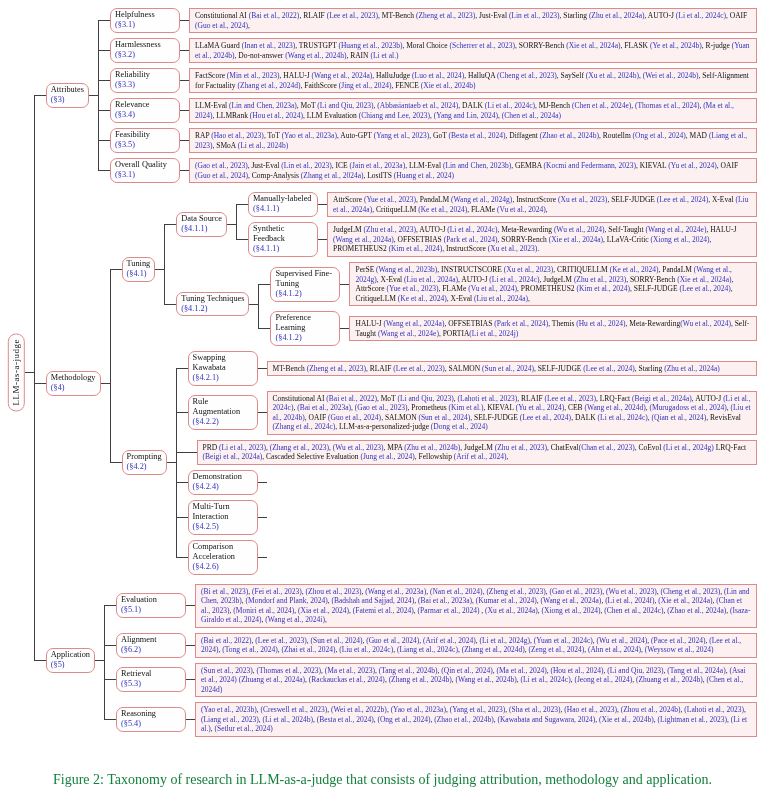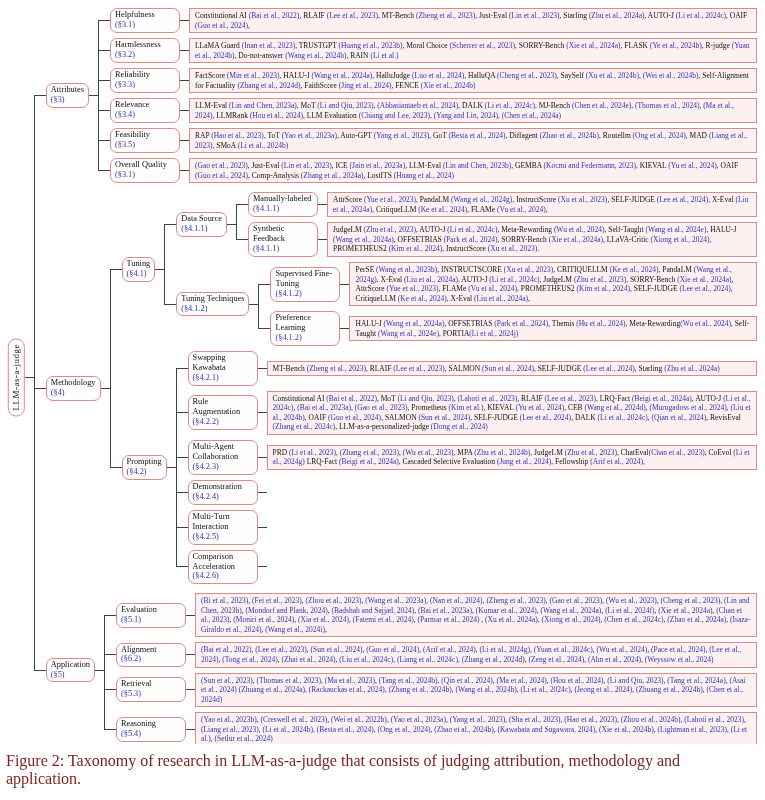--- a/index.html
+++ b/index.html
@@ -55,22 +55,22 @@
     flex: 1; min-width: 0;
     border: 1px solid var(--border, #dd8a8a);
     border-radius: 0;
     background: var(--leafbg, #fcf1f0);
     padding: 2px 5px;
     font-size: 7.5px; line-height: 1.27;
   }
   .cite { color: var(--blue, #3333bb); }
 
   .caption {
-    flex: none; 
-    font-size: 16px; padding: 8px 6px 12px 6px; color: #7f1d1d;
+    flex: none; text-align: center;
+    font-size: 14px; padding: 8px 6px 12px 6px; color: #15803d;
   }
 </style>
 </head>
 <body>
 
 <div class="page">
   <div class="figure">
     <div id="tree-mount">
         <div class="node depth0">
           <div class="label-box root-box"><span class="lbl">LLM-as-a-judge</span></div>
@@ -197,21 +197,20 @@
                         </div>
                         <div class="kid">
                           <div class="node">
                             <div class="label-box leaf-label"><span class="lbl">Rule Augmentation</span><span class="sub">(§4.2.2)</span></div>
                             <div class="stub"></div>
                             <div class="cite-box"><span>Constitutional AI </span><span class="cite">(Bai et al., 2022)</span><span>, MoT </span><span class="cite">(Li and Qiu, 2023)</span><span>, </span><span class="cite">(Lahoti et al., 2023)</span><span>, RLAIF </span><span class="cite">(Lee et al., 2023)</span><span>, LRQ-Fact </span><span class="cite">(Beigi et al., 2024a)</span><span>, AUTO-J </span><span class="cite">(Li et al., 2024c)</span><span>, </span><span class="cite">(Bai et al., 2023a)</span><span>, </span><span class="cite">(Gao et al., 2023)</span><span>, Prometheus </span><span class="cite">(Kim et al.)</span><span>, KIEVAL </span><span class="cite">(Yu et al., 2024)</span><span>, CEB </span><span class="cite">(Wang et al., 2024d)</span><span>, </span><span class="cite">(Murugadoss et al., 2024)</span><span>, </span><span class="cite">(Liu et al., 2024b)</span><span>, OAIF </span><span class="cite">(Guo et al., 2024)</span><span>, SALMON </span><span class="cite">(Sun et al., 2024)</span><span>, SELF-JUDGE </span><span class="cite">(Lee et al., 2024)</span><span>, DALK </span><span class="cite">(Li et al., 2024c)</span><span>, </span><span class="cite">(Qian et al., 2024)</span><span>, RevisEval </span><span class="cite">(Zhang et al., 2024c)</span><span>, LLM-as-a-personalized-judge </span><span class="cite">(Dong et al., 2024)</span></div>
                           </div>
                         </div>
                         <div class="kid">
                           <div class="node">
-                            <div class="label-box leaf-label"><span class="lbl">Multi-Agent Collaboration</span><span class="sub">(§4.2.3)</span></div>
                             <div class="stub"></div>
                             <div class="cite-box"><span>PRD </span><span class="cite">(Li et al., 2023)</span><span>, </span><span class="cite">(Zhang et al., 2023)</span><span>, </span><span class="cite">(Wu et al., 2023)</span><span>, MPA </span><span class="cite">(Zhu et al., 2024b)</span><span>, JudgeLM </span><span class="cite">(Zhu et al., 2023)</span><span>, ChatEval</span><span class="cite">(Chan et al., 2023)</span><span>, CoEvol </span><span class="cite">(Li et al., 2024g)</span><span> LRQ-Fact </span><span class="cite">(Beigi et al., 2024a)</span><span>, Cascaded Selective Evaluation </span><span class="cite">(Jung et al., 2024)</span><span>, Fellowship </span><span class="cite">(Arif et al., 2024)</span><span>,</span></div>
                           </div>
                         </div>
                         <div class="kid">
                           <div class="node">
                             <div class="label-box leaf-label"><span class="lbl">Demonstration</span><span class="sub">(§4.2.4)</span></div>
                             <div class="stub"></div>
                           </div>
                         </div>

